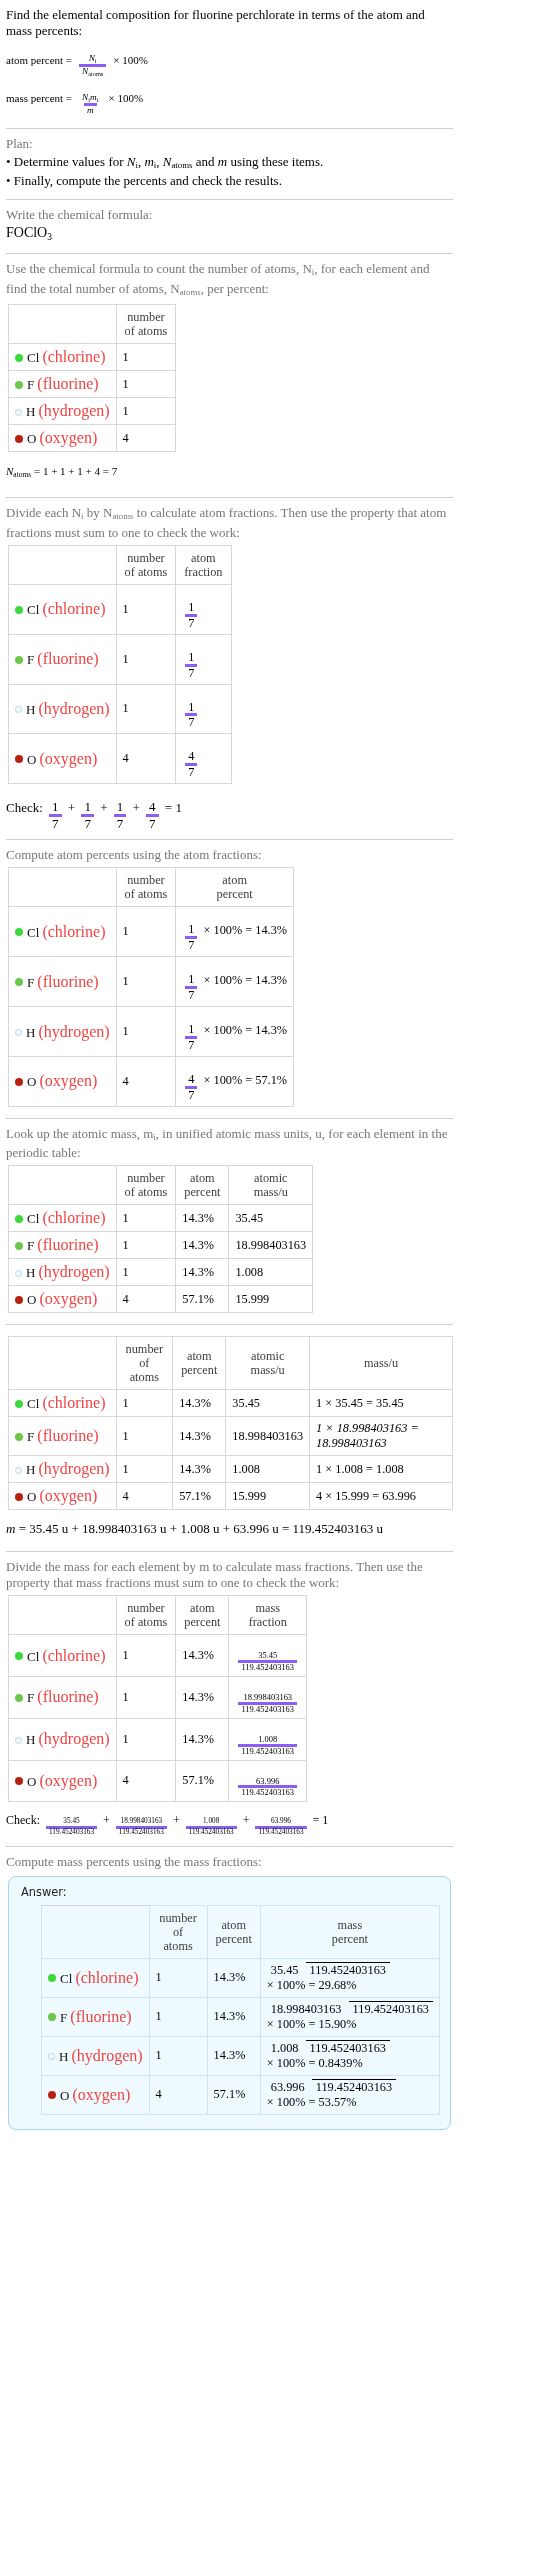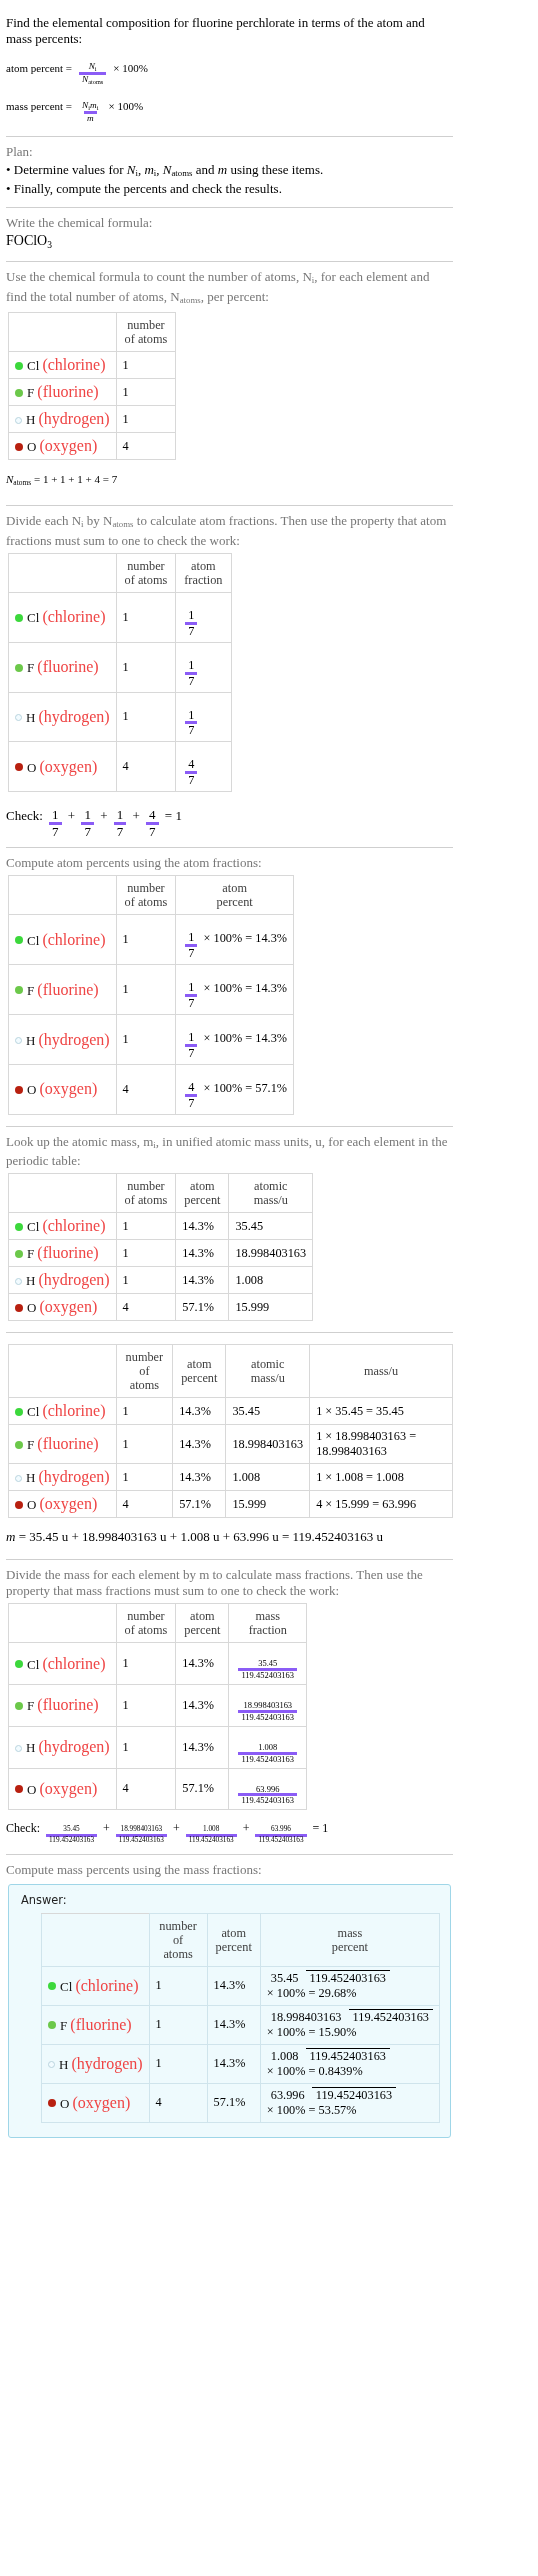--- a/index.html
+++ b/index.html
@@ -4,21 +4,21 @@
 <style>
   * { box-sizing: border-box; }
   html, body { margin:0; padding:0; }
   body {
     width:539px;
     background:#ffffff;
     font-family:"Liberation Serif", serif;
     color:#000;
     font-size:13px;
   }
-  .page { width:459px; padding:8px 6px; }
+  .page { width:459px; padding:0 6px; }
 
   .sec { padding:7px 0 9px 0; }
   .hr { border-top:1px solid #cfcfcf; height:0; margin:0; }
 
   .prompt {
     color:#777;
     font-size:13px;
     line-height:16px;
     margin:0 0 2px 0;
   }
@@ -80,21 +80,21 @@
     margin-right:4px;
     vertical-align:0.5px;
   }
   .sym { font-size:13px; color:#111; }
   .nm { color:#ef4444; font-size:16px; }
 
   .answer {
     margin:6px 2px 10px 2px;
     background:#eefafd;
     border:1px solid #9fd6e8;
-    border-radius:3px;
+    border-radius:8px;
     padding:8px 10px 12px 10px;
   }
   .answer .lbl {
     font-family:"DejaVu Sans", sans-serif;
     font-size:11.4px;
     color:#222;
     margin:0 0 6px 2px;
   }
   .answer table.t { margin-left:22px; }
   .answer table.t td { border-color:#cfe4ec; }
@@ -419,21 +419,21 @@
           <td class="num">1</td>
           <td class="ctr">14.3%</td>
           <td class="ctr">35.45</td>
           <td class="ctr">1 × 35.45 = 35.45</td>
         </tr>
         <tr>
           <td class="elem"><span class="dot" style="background:#6cc84a;"></span><span class="sym">F</span> <span class="nm">(fluorine)</span></td>
           <td class="num">1</td>
           <td class="ctr">14.3%</td>
           <td class="ctr">18.998403163</td>
-          <td class="ctr" style="white-space:normal;">1 × 18.998403163 = 18.998403163</td>
+          <td class="ctr" style="white-space:normal;font-style:italic;">1 × 18.998403163 = 18.998403163</td>
         </tr>
         <tr>
           <td class="elem"><span class="dot" style="background:#f2fbff;border:1px solid #b9d4de;width:7px;height:7px;"></span><span class="sym">H</span> <span class="nm">(hydrogen)</span></td>
           <td class="num">1</td>
           <td class="ctr">14.3%</td>
           <td class="ctr">1.008</td>
           <td class="ctr">1 × 1.008 = 1.008</td>
         </tr>
         <tr>
           <td class="elem"><span class="dot" style="background:#b82010;"></span><span class="sym">O</span> <span class="nm">(oxygen)</span></td>

